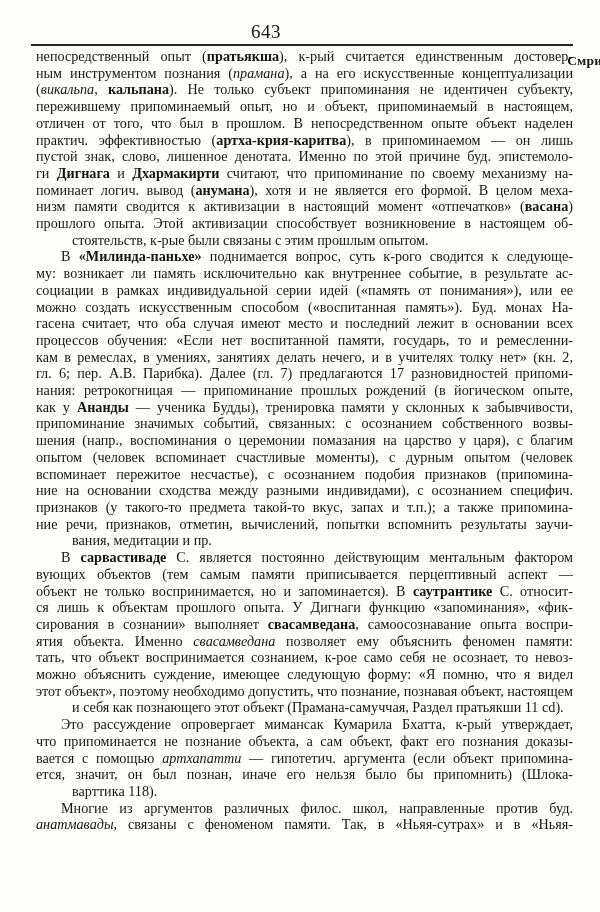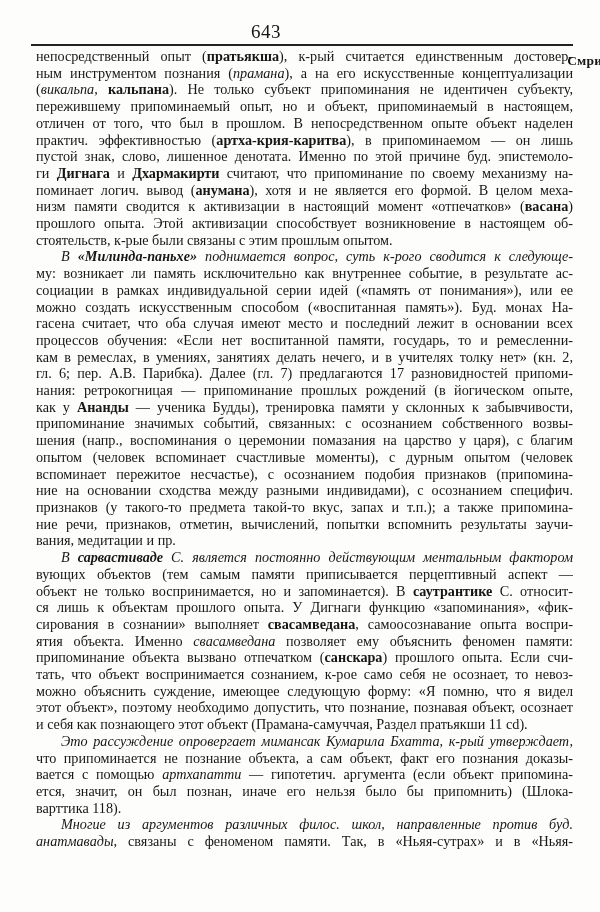--- a/index.html
+++ b/index.html
@@ -49,22 +49,22 @@
     font-size: 14.2px;
     line-height: 16.7px;
   }
   .para { margin: 0; padding: 0; }
   .line {
     display: block;
     text-align: justify;
     text-align-last: justify;
     white-space: normal;
   }
-  .line.last { text-align-last: left; }
-  .line.first-indent { text-indent: 25px; font-style: italic; }
+  .line.last { text-align-last: left; margin-left: 36px; }
+  .line.first-indent { text-indent: 25px; }
   .line b { font-weight: bold; }
   .line i { font-style: italic; }
 </style>
 </head>
 <body>
 
 <div class="page">
   <div class="page-header">
     <span class="page-num">643</span>
     <span class="running-title">Смрити</span>
@@ -105,24 +105,23 @@
         <span class="line"><span>ние речи, признаков, отметин, вычислений, попытки вспомнить результаты заучи-</span></span>
         <span class="line last"><span>вания, медитации и пр.</span></span>
       </p>
     <p class="para">
         <span class="line first-indent"><span>В </span><b>сарвастиваде</b><span> С. является постоянно действующим ментальным фактором</span></span>
         <span class="line"><span>вующих объектов (тем самым памяти приписывается перцептивный аспект —</span></span>
         <span class="line"><span>объект не только воспринимается, но и запоминается). В </span><b>саутрантике</b><span> С. относит-</span></span>
         <span class="line"><span>ся лишь к объектам прошлого опыта. У Дигнаги функцию «запоминания», «фик-</span></span>
         <span class="line"><span>сирования в сознании» выполняет </span><b>свасамведана</b><span>, самоосознавание опыта воспри-</span></span>
         <span class="line"><span>ятия объекта. Именно </span><i>свасамведана</i><span> позволяет ему объяснить феномен памяти:</span></span>
-        <span class="line"><span>припоминание объекта вызвано отпечатком (</span><b>санскара</b><span>) прошлого опыта. Если счи-</span></span>
         <span class="line"><span>тать, что объект воспринимается сознанием, к-рое само себя не осознает, то невоз-</span></span>
         <span class="line"><span>можно объяснить суждение, имеющее следующую форму: «Я помню, что я видел</span></span>
-        <span class="line"><span>этот объект», поэтому необходимо допустить, что познание, познавая объект, осознает</span></span>
+        <span class="line"><span>этот объект», поэтому необходимо допустить, что познание, познавая объект, настоящем</span></span>
         <span class="line last"><span>и себя как познающего этот объект (Прамана-самуччая, Раздел пратьякши 11 cd).</span></span>
       </p>
     <p class="para">
         <span class="line first-indent"><span>Это рассуждение опровергает мимансак  Кумарила Бхатта, к-рый утверждает,</span></span>
         <span class="line"><span>что припоминается не познание объекта, а сам объект, факт его познания доказы-</span></span>
         <span class="line"><span>вается с помощью </span><i>артхапатти</i><span> — гипотетич. аргумента (если объект припомина-</span></span>
         <span class="line"><span>ется, значит, он был познан, иначе его нельзя было бы припомнить) (Шлока-</span></span>
         <span class="line last"><span>варттика 118).</span></span>
       </p>
     <p class="para">

